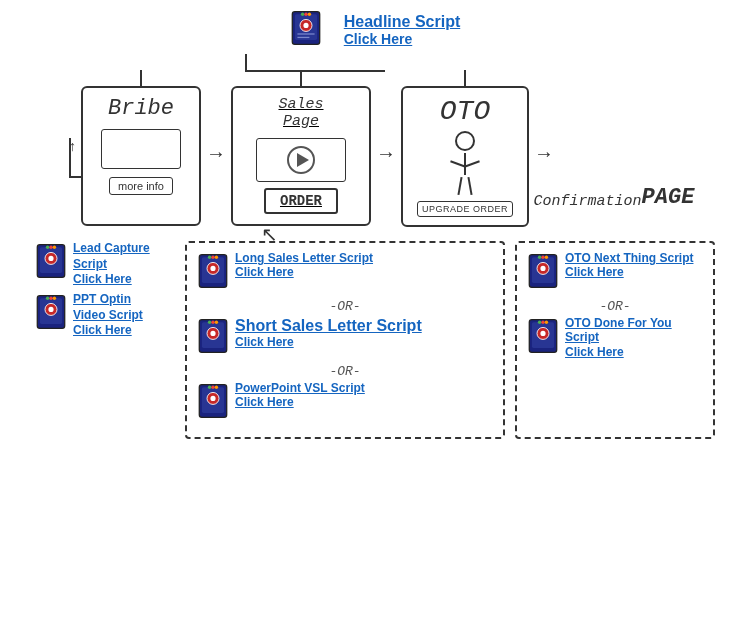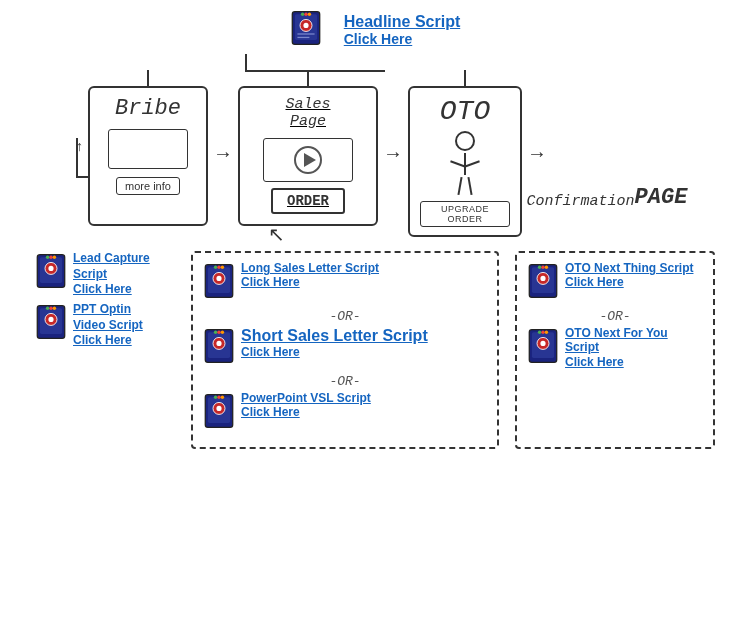--- a/index.html
+++ b/index.html
@@ -70,21 +70,21 @@
       width: 120px;
       min-height: 140px;
     }
 
     .box-sales {
       width: 140px;
       min-height: 140px;
     }
 
     .box-oto {
-      width: 114px;
+      width: 128px;
       min-height: 140px;
     }
 
     .box-confirmation {
       width: 110px;
       min-height: 140px;
       border: none;
       display: flex;
       align-items: center;
       justify-content: center;
@@ -213,21 +213,21 @@
       font-style: italic;
       font-size: 22px;
       font-weight: bold;
       color: #333;
       text-align: center;
     }
 
     
     .bottom-area {
       display: flex;
-      gap: 16px;
+      gap: 10px;
       margin-top: 8px;
       padding: 0 15px;
     }
 
     .bottom-left {
       width: 140px;
       flex-shrink: 0;
     }
 
     .bottom-center {
@@ -549,21 +549,21 @@
             <rect x="2" y="2" width="32" height="38" rx="3" fill="#1a237e" stroke="#222" stroke-width="1.5"></rect>
             <rect x="5" y="5" width="26" height="30" rx="2" fill="#283593"></rect>
             <circle cx="18" cy="18" r="7" fill="#c62828" stroke="#fff" stroke-width="1"></circle>
             <circle cx="18" cy="18" r="3" fill="#fff"></circle>
             <circle cx="14" cy="5" r="2" fill="#4caf50"></circle>
             <circle cx="18" cy="5" r="2" fill="#f44336"></circle>
             <circle cx="22" cy="5" r="2" fill="#ff9800"></circle>
           </svg>
         </div>
         <div class="script-text">
-          <a class="link-blue" style="font-size:12px;">OTO Next For You Script</a>
+          <a class="link-blue" style="font-size:12px;">OTO Done For You Script</a>
           <a class="click-here">Click Here</a>
         </div>
       </div>
 
     </div>
 
   </div>
 </div>
 
 </body></html>

